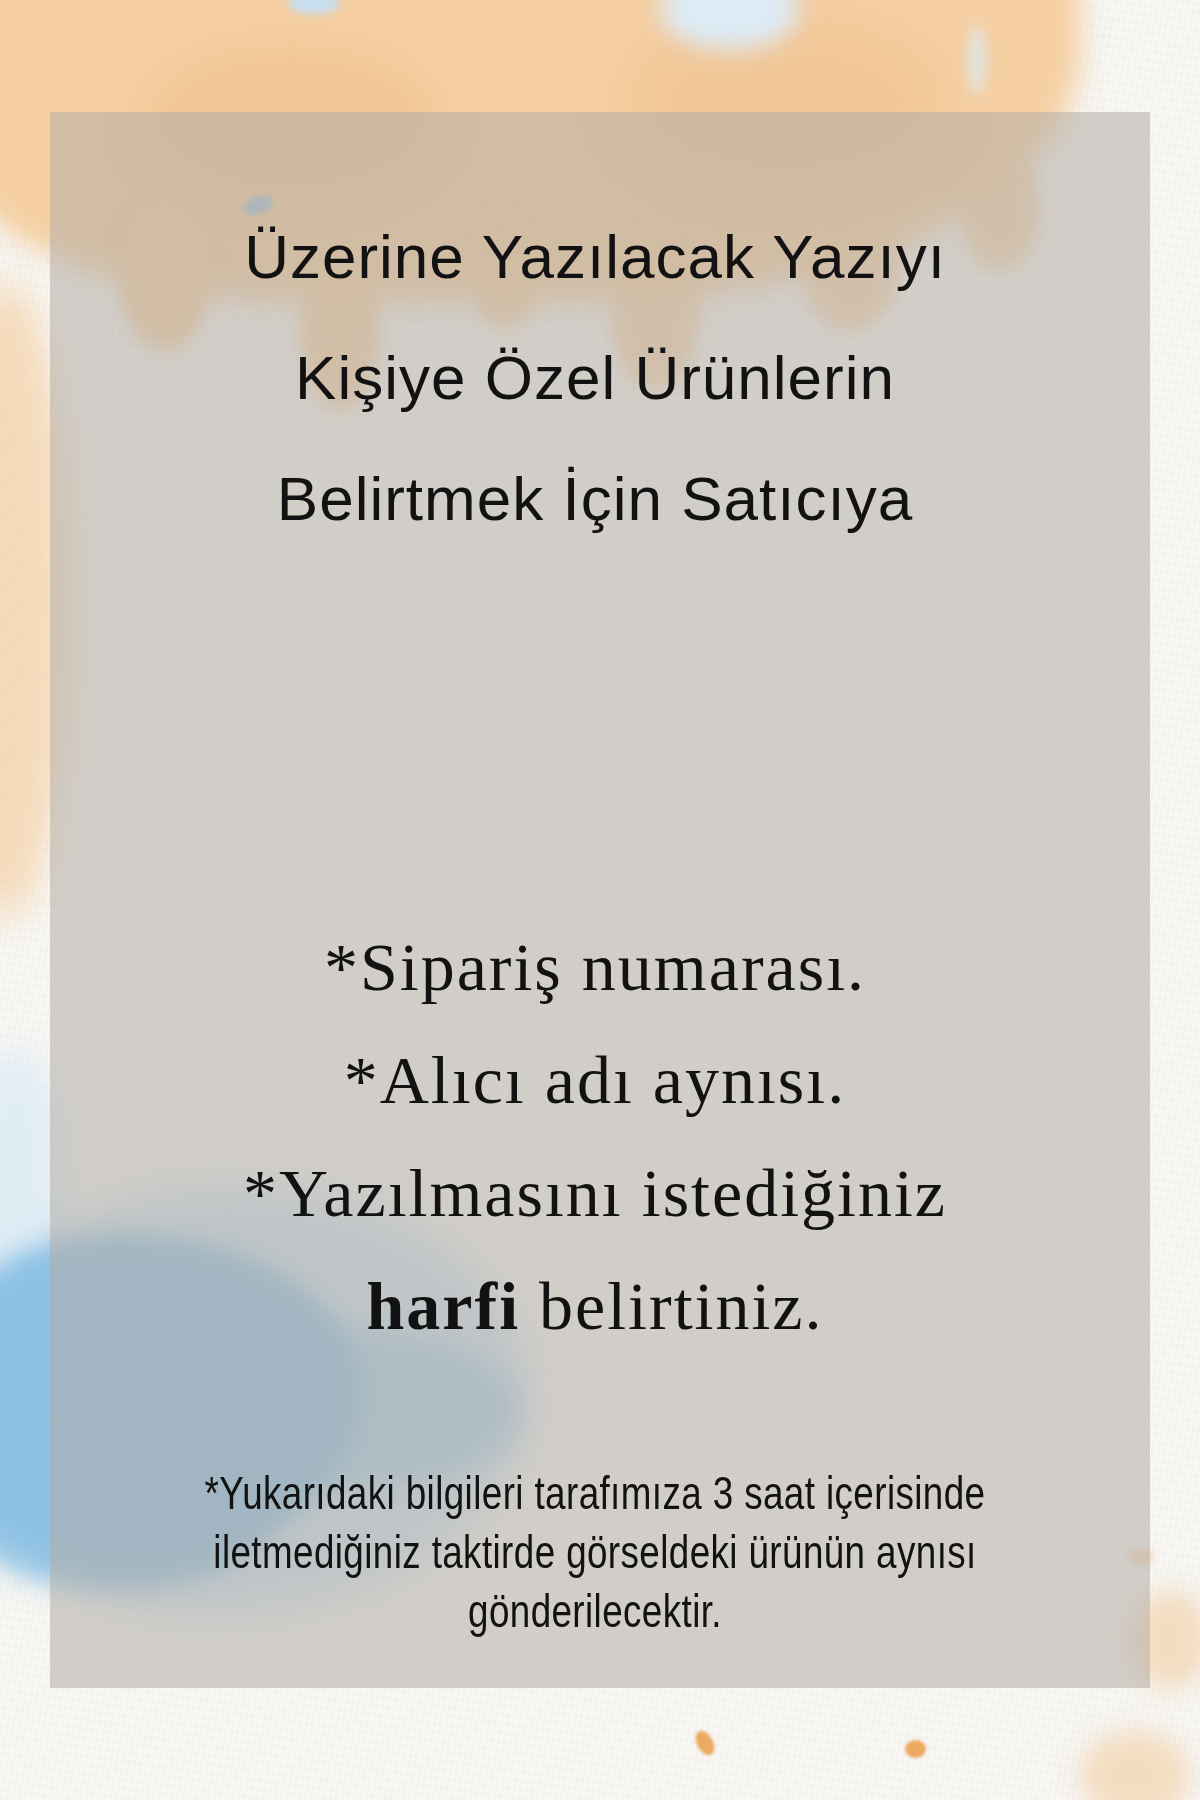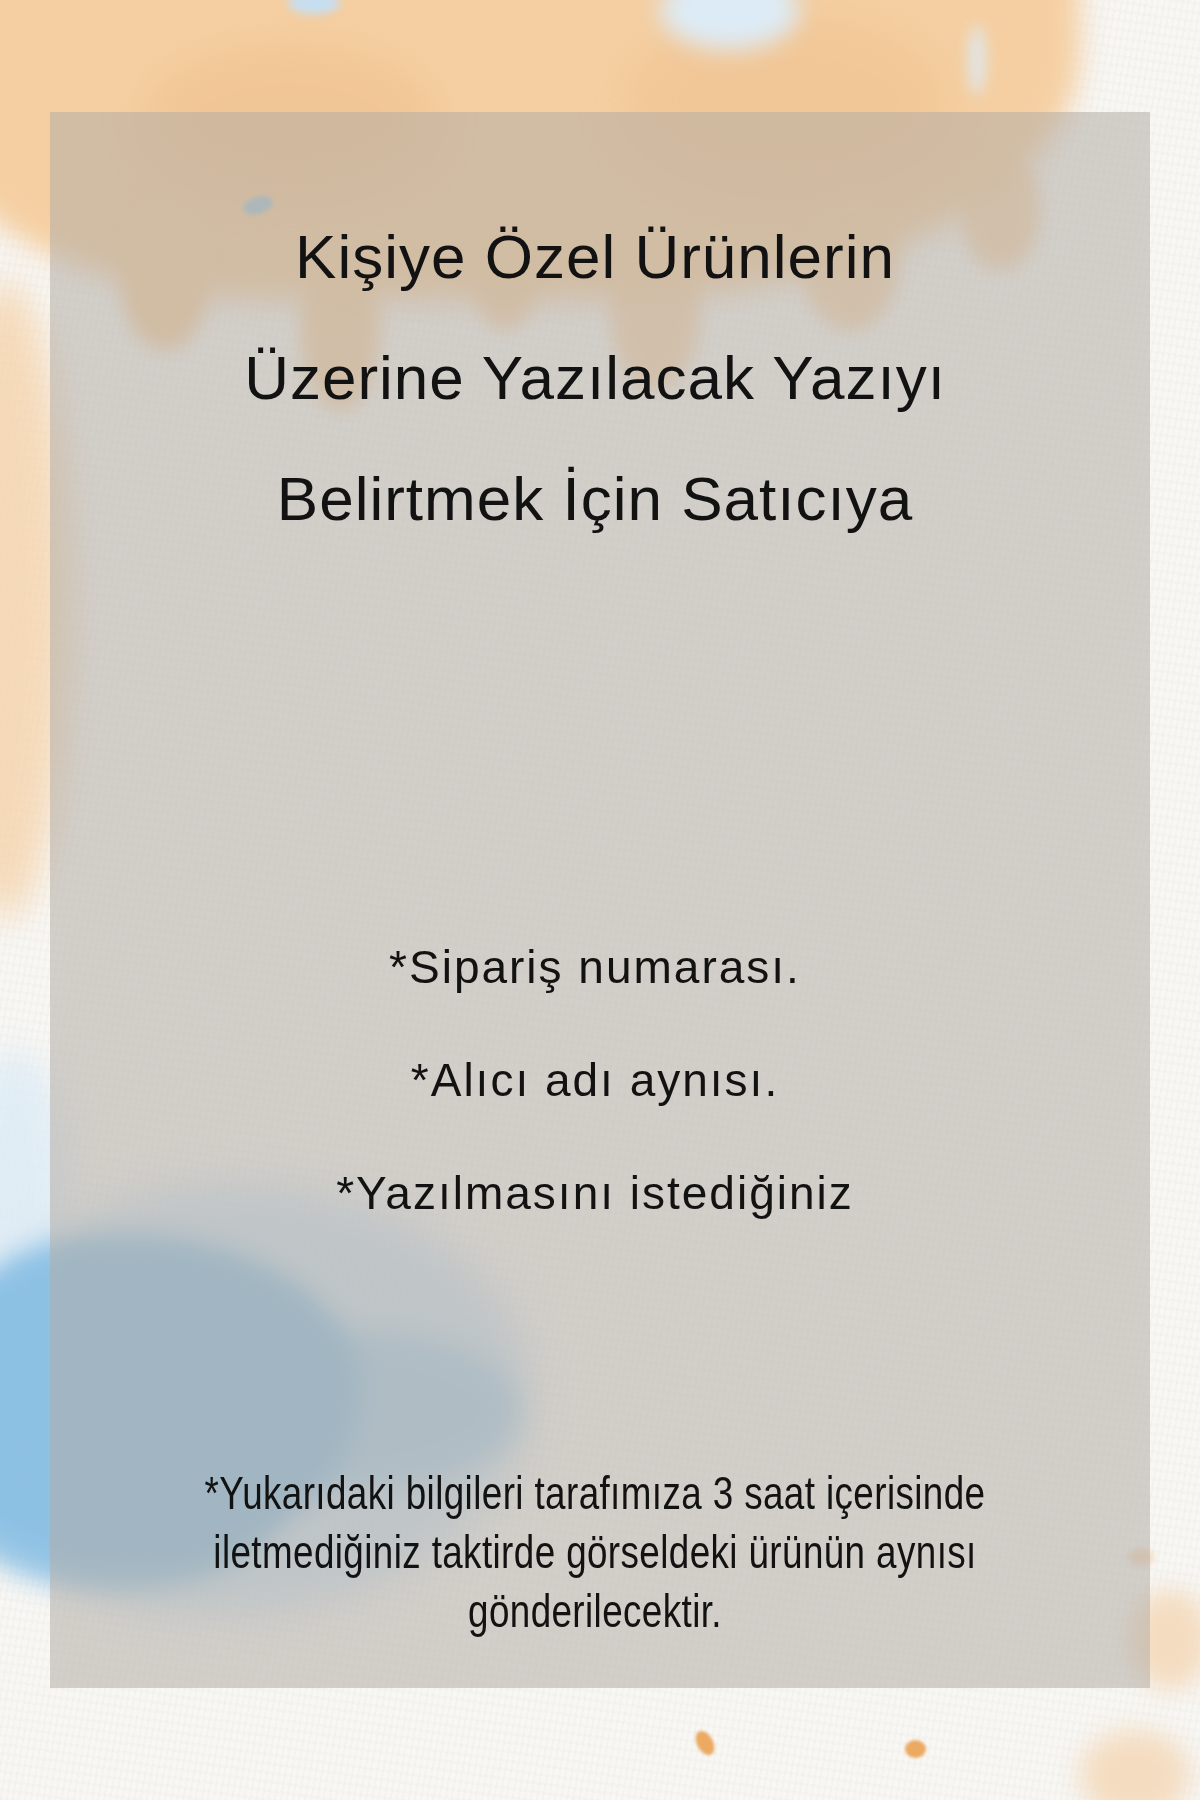--- a/index.html
+++ b/index.html
@@ -62,21 +62,21 @@
   .panel{
     position:absolute;left:50px;top:112px;width:1100px;height:1576px;
     background:var(--panel-overlay);
   }
   
   .textblock{
     position:absolute;left:45px;width:1100px;text-align:center;
     color:var(--text-color);
   }
   .heading{top:196px;font-size:62px;line-height:121px;letter-spacing:1px;}
-  .middle{top:911px;font-size:46px;line-height:113px;letter-spacing:2px;}
+  .middle{top:911px;font-size:68px;line-height:113px;letter-spacing:2px;font-family:Liberation Serif, serif;}
   .footer{top:1464px;font-size:46px;line-height:59px;letter-spacing:0.5px;transform:scaleX(0.8);transform-origin:50% 0;}
   .line{white-space:nowrap;}
   .b{font-weight:bold;}
 </style>
 </head>
 <body>
 
 <div class="blob orange-main"></div>
 <div class="blob orange-deep1"></div>
 <div class="blob orange-deep2"></div>
@@ -98,28 +98,29 @@
 <div class="blob blue-lobe"></div>
 <div class="blob speck1"></div>
 <div class="blob speck2"></div>
 <div class="blob faint1"></div>
 <div class="blob faint2"></div>
 <div class="blob faint3"></div>
 
 <div class="panel"></div>
 
 <div class="textblock heading">
+  <div class="line">Üzerine Yazılacak Yazıyı</div>
   <div class="line">Kişiye Özel Ürünlerin</div>
-  <div class="line">Üzerine Yazılacak Yazıyı</div>
   <div class="line">Belirtmek İçin Satıcıya</div>
 </div>
 
 <div class="textblock middle">
   <div class="line">*Sipariş numarası.</div>
   <div class="line">*Alıcı adı aynısı.</div>
   <div class="line">*Yazılmasını istediğiniz</div>
+  <div class="line"><span class="b">harfi</span><span> belirtiniz.</span></div>
 </div>
 
 <div class="textblock footer">
   <div class="line">*Yukarıdaki bilgileri tarafımıza 3 saat içerisinde</div>
   <div class="line">iletmediğiniz taktirde görseldeki ürünün aynısı</div>
   <div class="line">gönderilecektir.</div>
 </div>
 
 </body></html>

